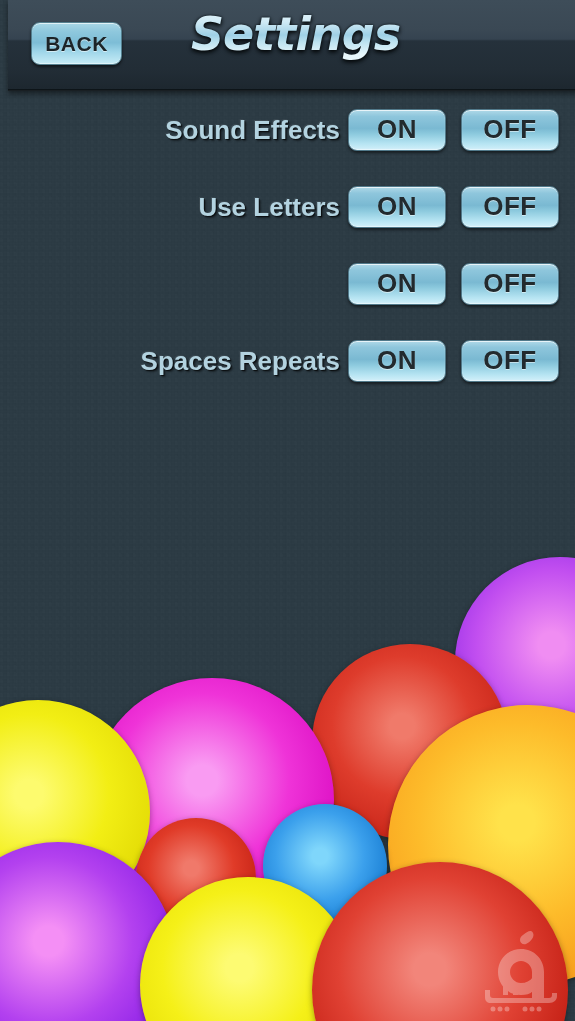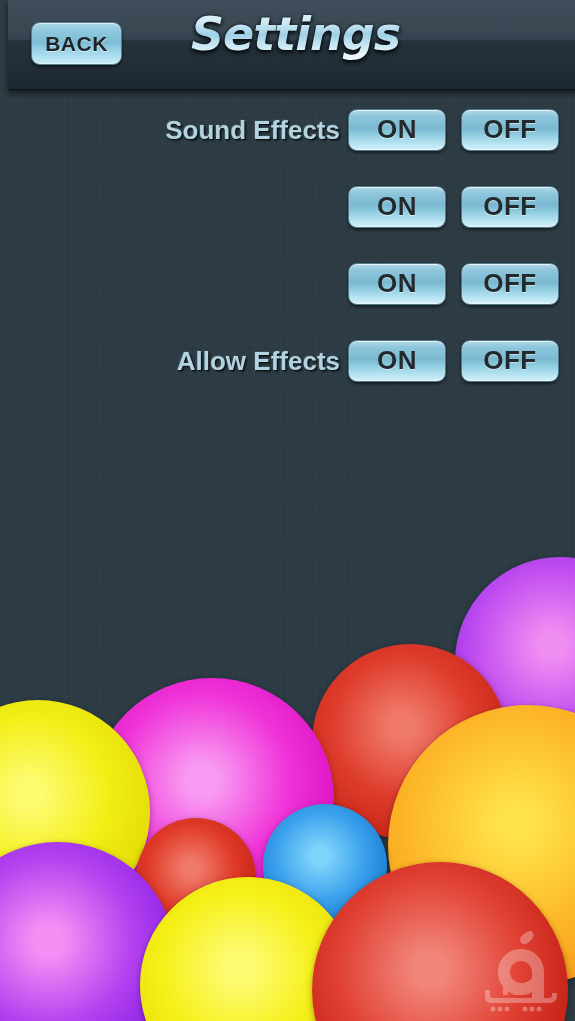--- a/index.html
+++ b/index.html
@@ -192,37 +192,38 @@
       <div class="row">
         <div class="row-label">Sound Effects</div>
         <div class="toggle on">
           <span>ON</span>
         </div>
         <div class="toggle off">
           <span>OFF</span>
         </div>
       </div>
       <div class="row">
-        <div class="toggle on">
-          <span>ON</span>
-        </div>
-        <div class="toggle off">
-          <span>OFF</span>
-        </div>
-      </div>
-      <div class="row">
-        <div class="toggle on">
-          <span>ON</span>
-        </div>
-        <div class="toggle off">
-          <span>OFF</span>
-        </div>
-      </div>
-      <div class="row">
-        <div class="row-label">Allow Effects</div>
+        <div class="row-label">Use Letters</div>
+        <div class="toggle on">
+          <span>ON</span>
+        </div>
+        <div class="toggle off">
+          <span>OFF</span>
+        </div>
+      </div>
+      <div class="row">
+        <div class="toggle on">
+          <span>ON</span>
+        </div>
+        <div class="toggle off">
+          <span>OFF</span>
+        </div>
+      </div>
+      <div class="row">
+        <div class="row-label">Spaces Repeats</div>
         <div class="toggle on">
           <span>ON</span>
         </div>
         <div class="toggle off">
           <span>OFF</span>
         </div>
       </div>
     </div>
 
   <svg id="watermark" viewBox="0 0 96 88">

